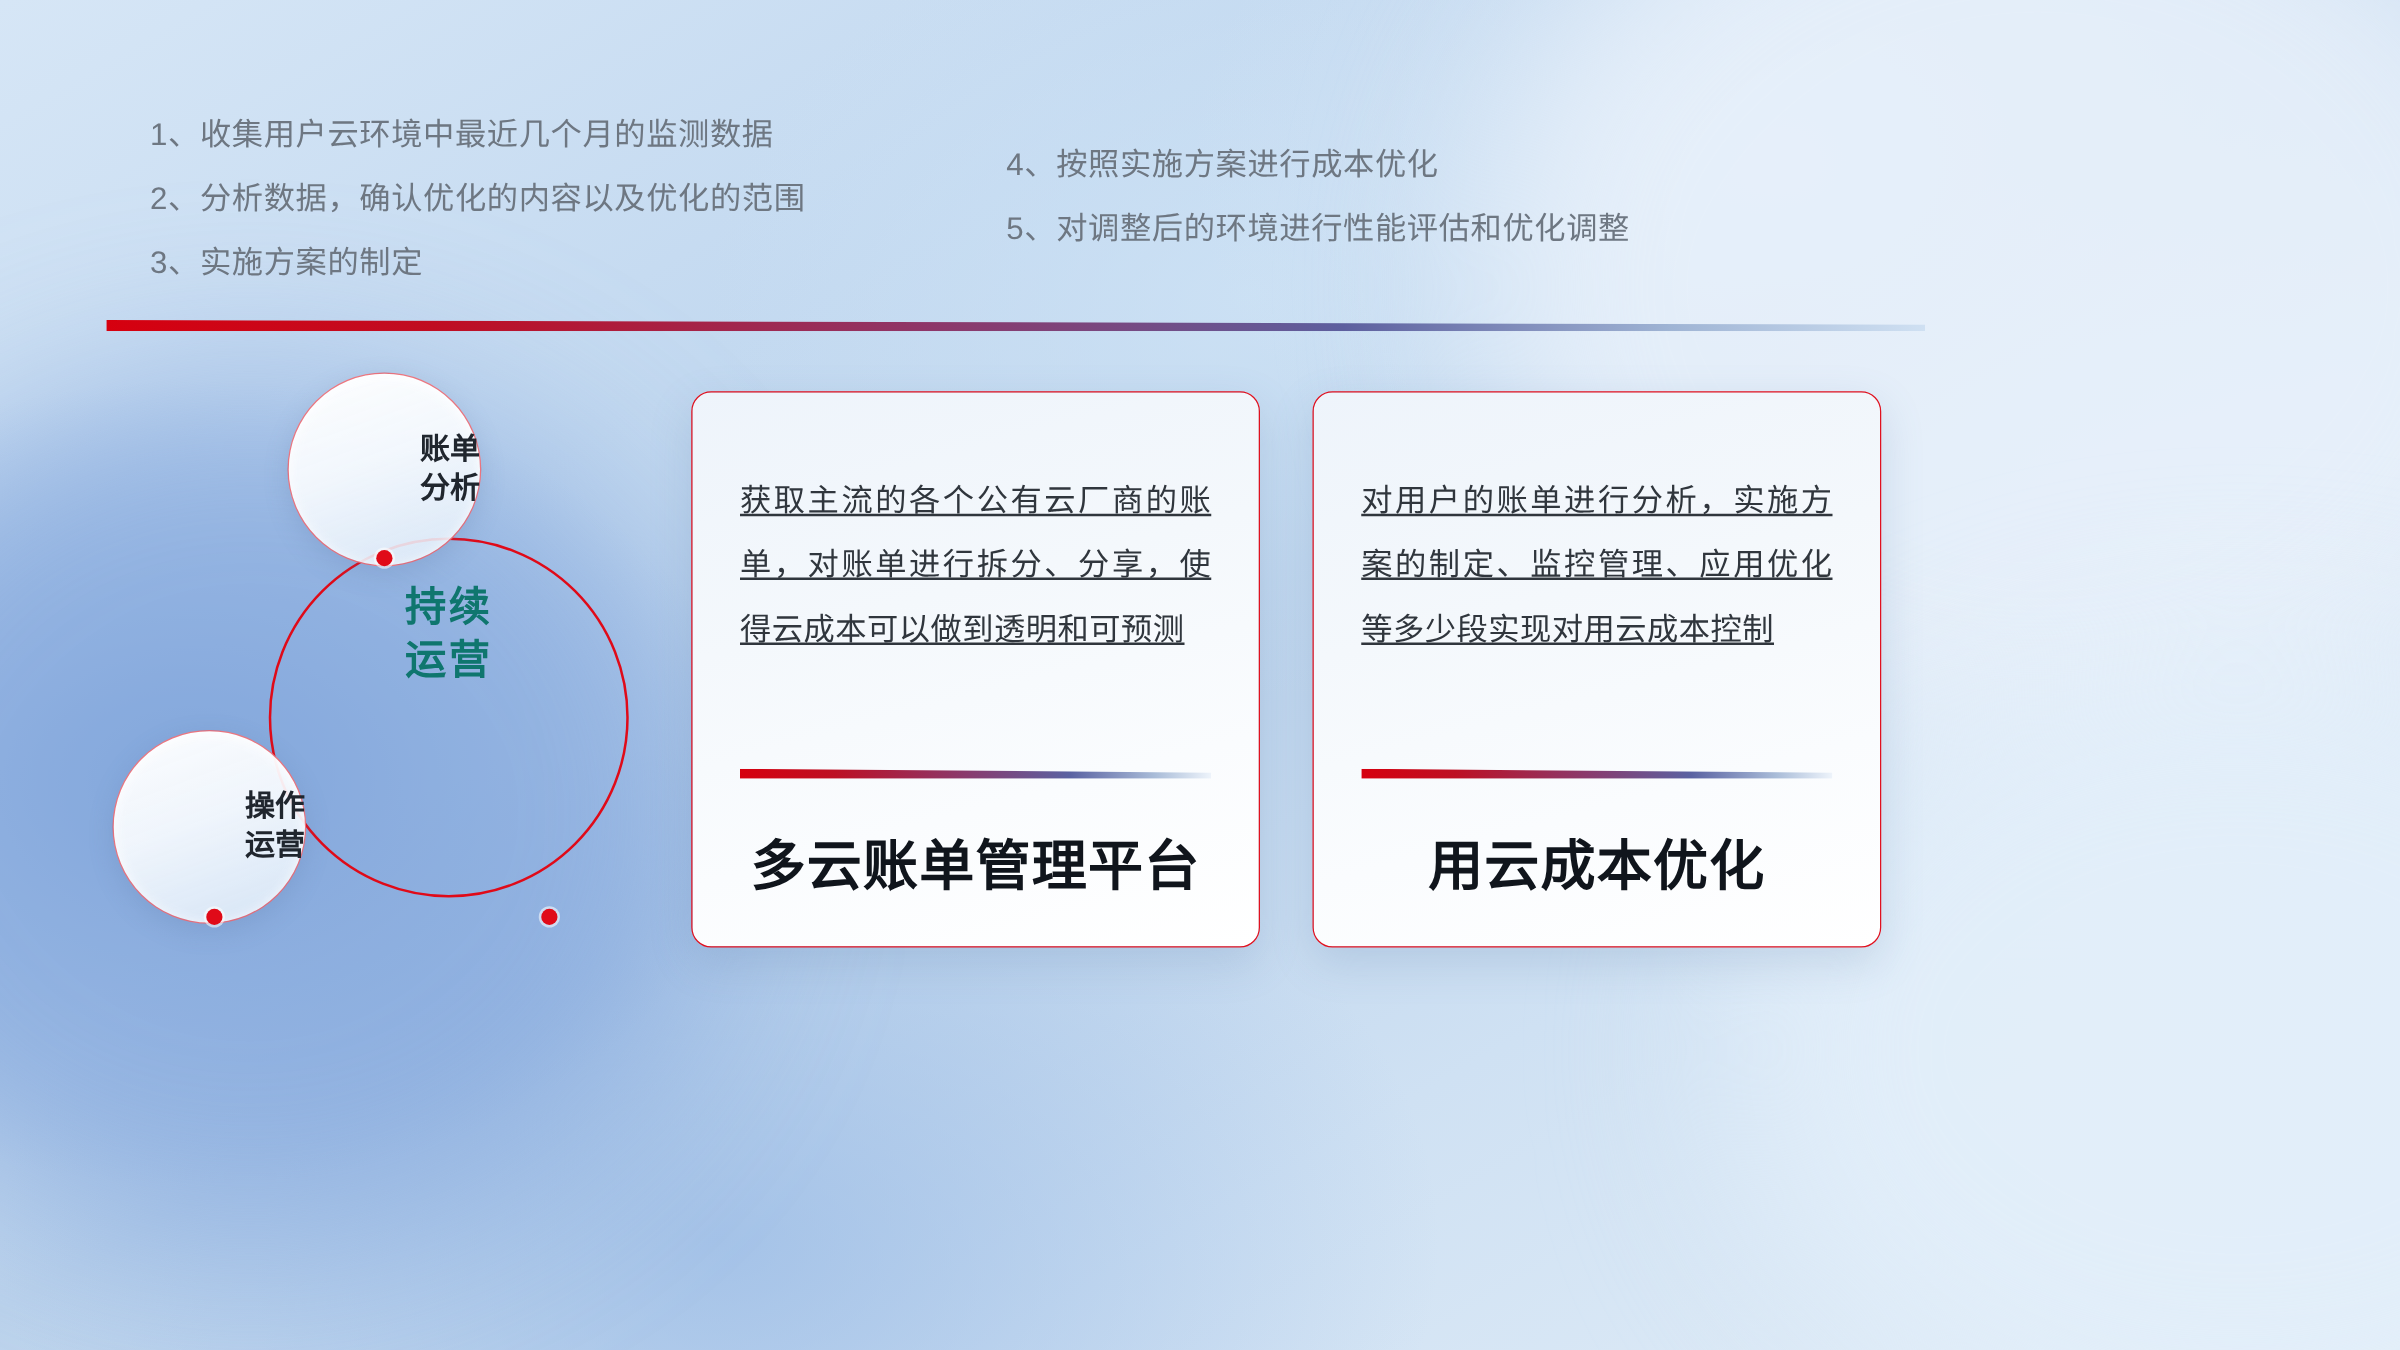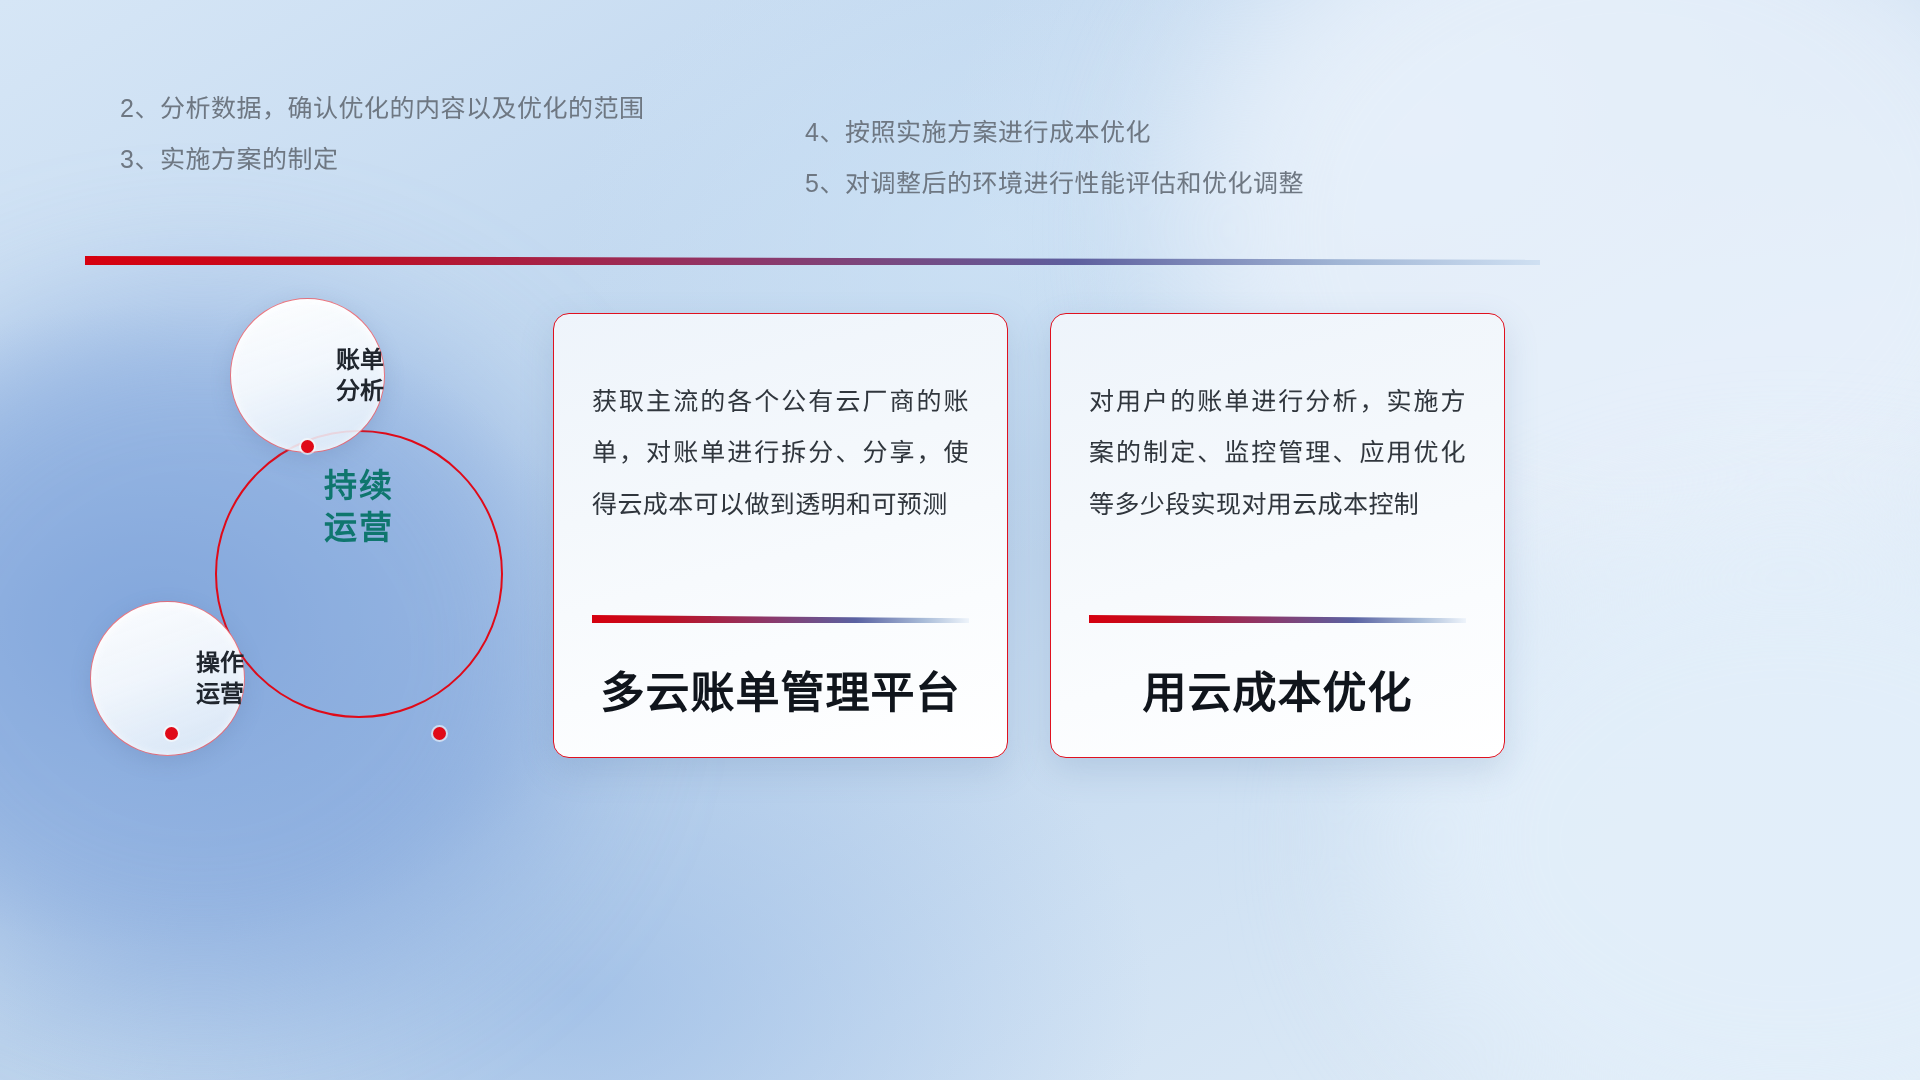--- a/index.html
+++ b/index.html
@@ -52,21 +52,21 @@
   }
   .bubble {
     position:absolute; border-radius:50%;
     background:linear-gradient(160deg,rgba(255,255,255,.97) 0%,rgba(248,251,254,.93) 45%,rgba(225,237,249,.85) 100%);
     border:1.4px solid rgba(224,10,24,.55);
     box-shadow:0 6px 20px rgba(90,120,165,.22), inset 0 2px 10px rgba(255,255,255,.9);
     display:flex; flex-direction:column; align-items:flex-end; justify-content:center;
     color:#20262e; font-weight:700; font-size:24px; line-height:1.28; text-align:center;
   }
   .bubble-top    { left:170px; top:8px;   width:155px; height:155px; }
-  .bubble-left   { left:30px;  top:311px; width:155px; height:155px; }
+  .bubble-left   { left:30px;  top:294px; width:155px; height:155px; }
   .bubble-right  { left:295px; top:305px; width:155px; height:155px; }
   .center-label {
     position:absolute; left:155px; top:175px; width:288px;
     text-align:center; color:#0f766e; font-weight:800;
     font-size:33px; line-height:1.28; letter-spacing:2px;
   }
   .node-dot {
     position:absolute; width:13px; height:13px; border-radius:50%;
     background:#e00a18; box-shadow:0 0 0 2px rgba(255,255,255,.55);
   }
@@ -79,21 +79,21 @@
   .card {
     width:455px; height:445px; border-radius:16px;
     border:1.6px solid #e0111f;
     background:linear-gradient(165deg,#eef4fb 0%,#f4f8fc 38%,#fafcfe 70%,#ffffff 100%);
     box-shadow:0 12px 34px rgba(92,124,170,.20);
     padding:62px 38px 30px 38px;
     display:flex; flex-direction:column;
   }
   .card-body {
     font-size:25px; line-height:2.05; color:#2d3views; color:#30363d;
-    letter-spacing:.4px; text-align:justify; text-justify:inter-ideograph;
+    letter-spacing:.4px; text-align:justify; text-justify:inter-ideograph;text-decoration:underline;
   }
   .card-rule {
     margin-top:auto; width:100%; height:8px;
     clip-path:polygon(0 0, 100% 40%, 100% 100%, 0 100%);
     background:linear-gradient(90deg,#d6000f 0%,#bd1024 20%,#8a3a6d 48%,#5a62a2 70%,#a9bcd8 88%,#eef4fb 100%);
   }
   .card-title {
     margin-top:34px; margin-bottom:6px;
     font-size:44px; font-weight:800; color:#10151c;
     letter-spacing:1px; text-align:center;
@@ -102,20 +102,21 @@
 </head>
 <body>
 
 <div class="bg">
   <div class="bg-soft-1"></div>
   <div class="bg-soft-2"></div>
   <div class="bg-soft-3"></div>
 </div>
 
 <div class="steps-left">
+  <div class="step-line">1、收集用户云环境中最近几个月的监测数据</div>
   <div class="step-line">2、分析数据，确认优化的内容以及优化的范围</div>
   <div class="step-line">3、实施方案的制定</div>
 </div>
 
 <div class="steps-right">
   <div class="step-line">4、按照实施方案进行成本优化</div>
   <div class="step-line">5、对调整后的环境进行性能评估和优化调整</div>
 </div>
 
 <div class="top-rule"></div>

